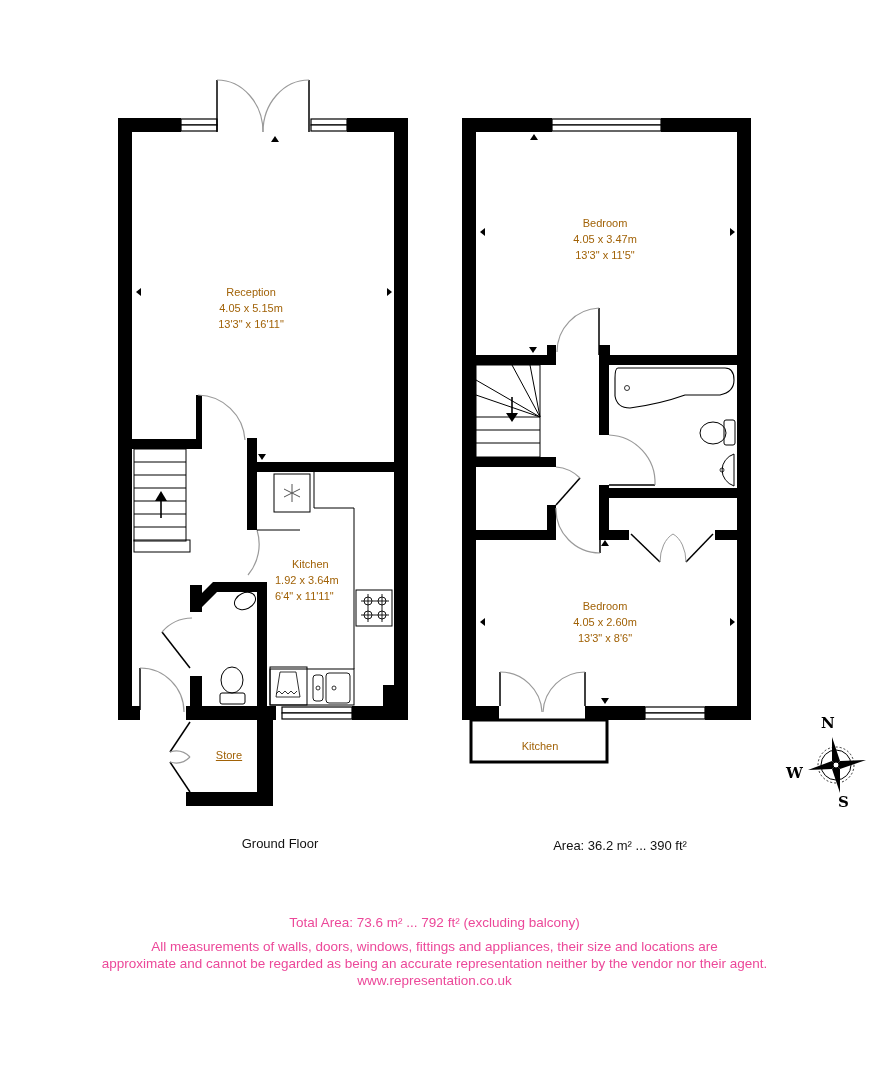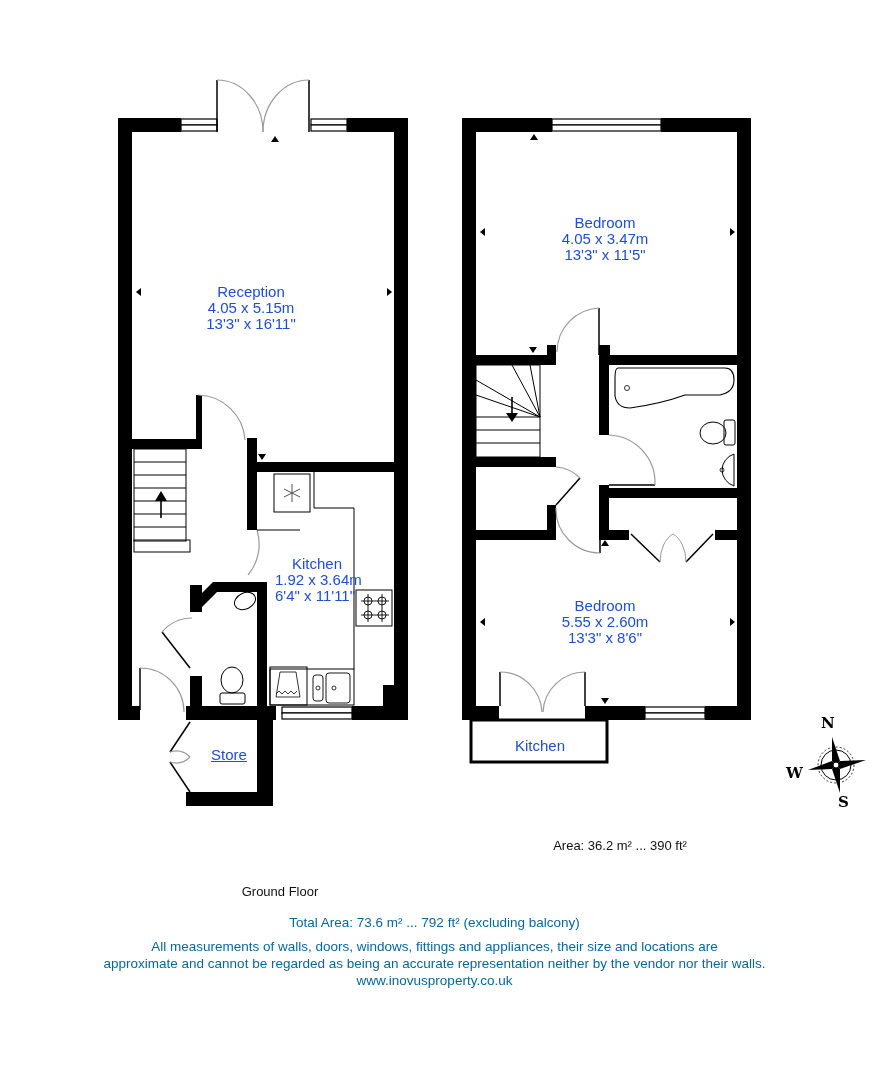--- a/index.html
+++ b/index.html
@@ -1,23 +1,23 @@
 <!DOCTYPE html>
 <html><head>
 <meta charset="utf-8">
 <style>
   html, body { margin: 0; padding: 0; background: #ffffff; }
   body { width: 869px; height: 1080px; position: relative; overflow: hidden;
          font-family: "Liberation Sans", sans-serif; color: #000; }
   #plan { position: absolute; left: 0; top: 0; }
-  .room-label { position: absolute; text-align: center; font-size: 15px; line-height: 16px; color: #1d4ed8; }
+  .room-label { position: absolute; text-align: center; font-size: 11px; line-height: 16px; color: #a16207; }
   .room-label span { display: block; white-space: nowrap; }
   .floor-caption { position: absolute; text-align: center; font-size: 13px; line-height: 16px; color: #111; }
   .floor-caption span { display: block; white-space: nowrap; }
-  .footer { position: absolute; left: 0; width: 869px; text-align: center; font-size: 13.5px; line-height: 17px; color: #0369a1; }
+  .footer { position: absolute; left: 0; width: 869px; text-align: center; font-size: 13.5px; line-height: 17px; color: #ec4899; }
   .footer span { display: block; white-space: nowrap; }
   .compass-letter { position: absolute; font-family: "DejaVu Serif", serif; font-weight: bold; font-size: 15px; color: #000; }
 </style>
 </head>
 <body>
 
 <svg id="plan" width="869" height="1080" viewBox="0 0 869 1080" xmlns="http://www.w3.org/2000/svg">
 
   <g>
 
@@ -278,38 +278,38 @@
   <span>Store</span>
 </div>
 
 <div class="room-label" style="left:535px; top:215px; width:140px;">
   <span>Bedroom</span>
   <span>4.05 x 3.47m</span>
   <span>13'3" x 11'5"</span>
 </div>
 <div class="room-label" style="left:535px; top:598px; width:140px;">
   <span>Bedroom</span>
-  <span>5.55 x 2.60m</span>
+  <span>4.05 x 2.60m</span>
   <span>13'3" x 8'6"</span>
 </div>
 <div class="room-label" style="left:490px; top:738px; width:100px;">
   <span>Kitchen</span>
 </div>
 
 <div class="compass-letter" style="left:821px; top:714px;">N</div>
 <div class="compass-letter" style="left:786px; top:764px;">W</div>
 <div class="compass-letter" style="left:838px; top:793px;">S</div>
 
-<div class="floor-caption" style="left:160px; top:836px; width:240px;margin-top:48px;">
+<div class="floor-caption" style="left:160px; top:836px; width:240px;">
   <span>Ground Floor</span>
 </div>
 <div class="floor-caption" style="left:500px; top:838px; width:240px;">
   <span>Area: 36.2 m² ... 390 ft²</span>
 </div>
 
 <div class="footer" style="top:914px;">
   <span>Total Area: 73.6 m² ... 792 ft² (excluding balcony)</span>
 </div>
 <div class="footer" style="top:938px;">
   <span>All measurements of walls, doors, windows, fittings and appliances, their size and locations are</span>
-  <span>approximate and cannot be regarded as being an accurate representation neither by the vendor nor their walls.</span>
-  <span>www.inovusproperty.co.uk</span>
+  <span>approximate and cannot be regarded as being an accurate representation neither by the vendor nor their agent.</span>
+  <span>www.representation.co.uk</span>
 </div>
 
 </body></html>

